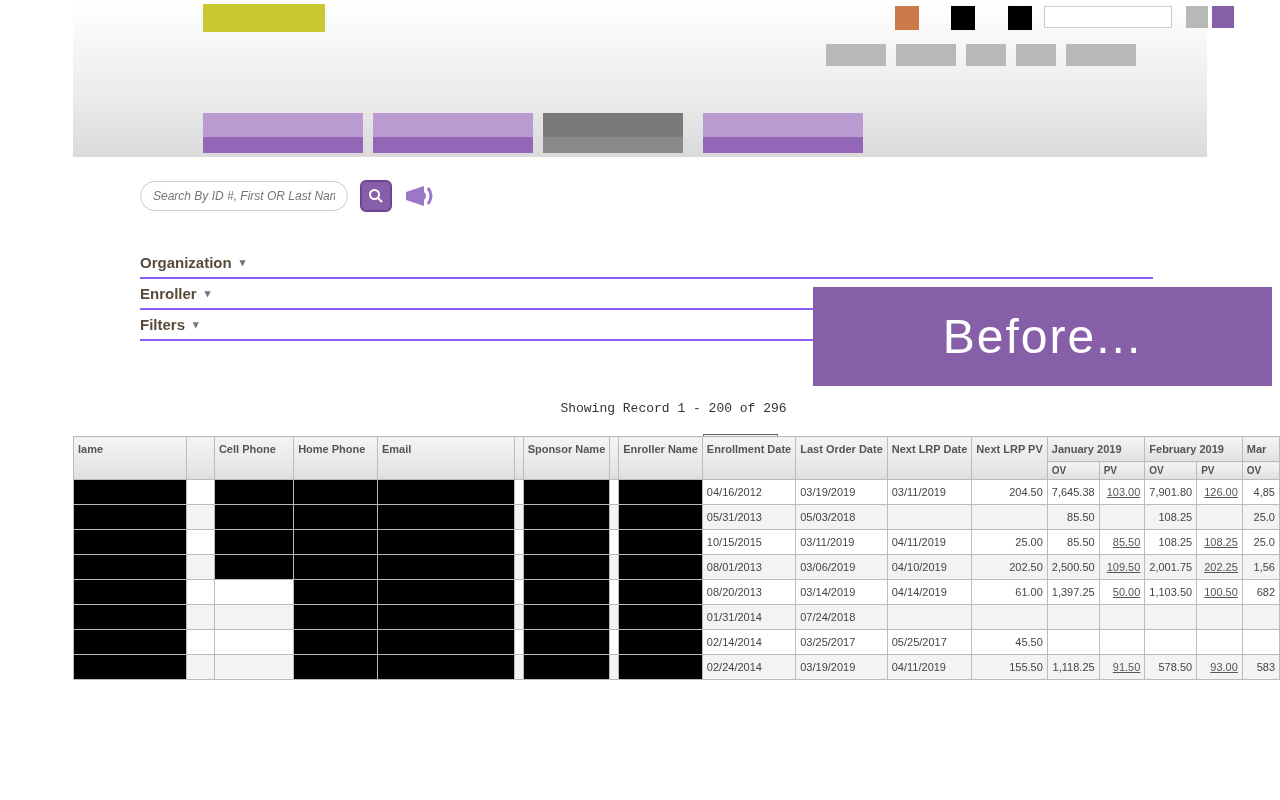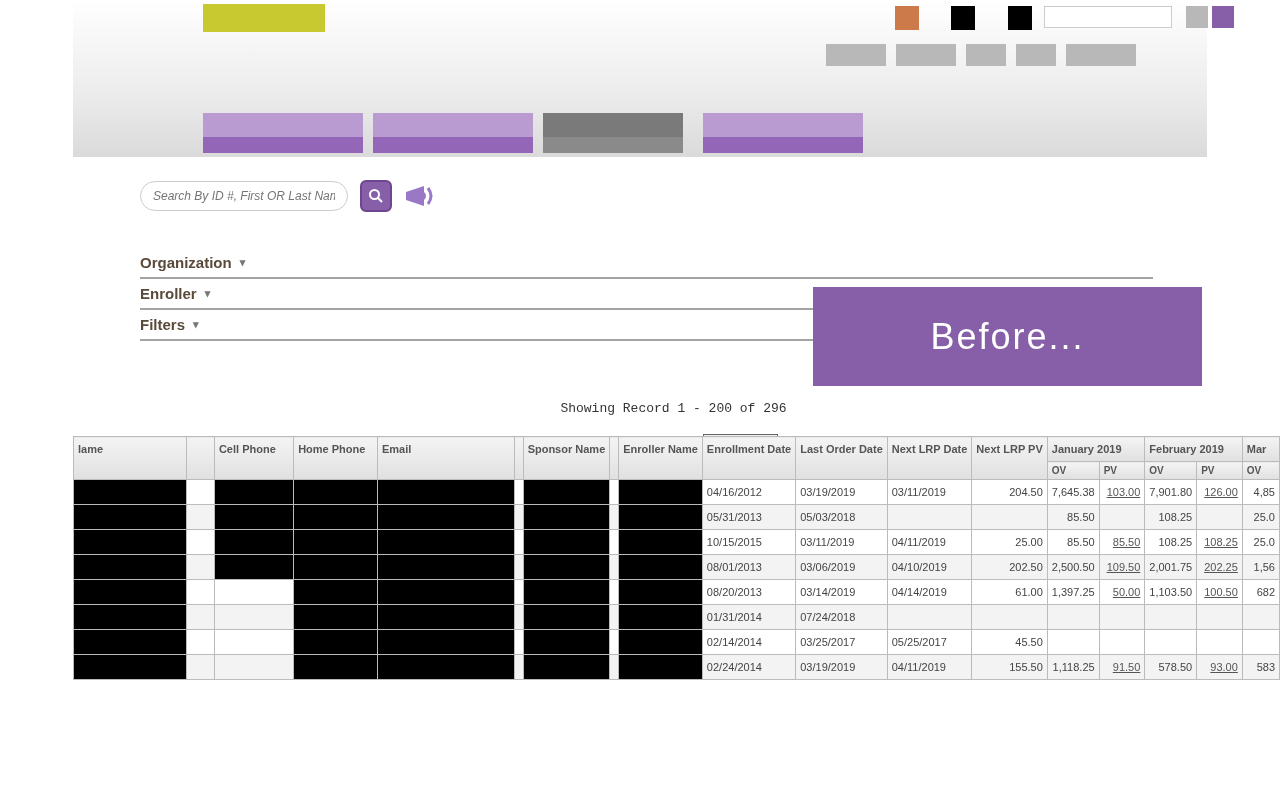--- a/index.html
+++ b/index.html
@@ -31,29 +31,29 @@
   .content { position:absolute; left:140px; right:73px; top:180px; }
   .title-row { display:flex; align-items:center; justify-content:space-between; }
   h1 { font-size:22px; color:#5a5046; font-weight:500; }
   .help-icon { display:inline-block; width:16px;height:16px;border-radius:50%; background:#666; color:#fff; font-size:11px; line-height:16px; text-align:center; margin-left:6px; vertical-align:super;}
   .search-wrap { display:flex; align-items:center; gap:12px; }
   .search-input { width:208px; height:30px; border:1px solid #ccc; border-radius:16px; padding:0 12px; font-size:12px; font-style:italic; color:#888;}
   .search-btn { width:32px;height:32px;border-radius:6px;background:#865fa8;border:2px solid #6e4690; display:flex;align-items:center;justify-content:center;color:#fff;font-size:16px; cursor:pointer;}
   .megaphone { width:34px;height:28px; }
 
   .accordion { margin-top:36px; width:1013px; }
-  .acc-row { border-bottom:2px solid #a3a3a3; padding:6px 0; font-size:15px; color:#5a4a3a; font-weight:600; display:flex; align-items:center; gap:8px; cursor:pointer;}
+  .acc-row { border-bottom:2px solid #8b5cf6; padding:6px 0; font-size:15px; color:#5a4a3a; font-weight:600; display:flex; align-items:center; gap:8px; cursor:pointer;}
   .chev { font-size:11px; color:#777; }
 
   .record-info { text-align:center; margin-top:60px; width:100%; font-size:13px; color:#333;font-family:Liberation Mono, monospace; }
   .recordset-row { text-align:center; margin-top:18px; font-size:13px; }
   select.recset { border:1px solid #666; padding:2px 6px; font-size:13px; margin-left:4px;}
 
   
-  .badge { position:absolute; left:813px; top:287px; width:389px; height:99px; background:#865fa8; color:#fff; font-size:36px; font-weight:300; display:flex; align-items:center; justify-content:center; letter-spacing:2px;}
+  .badge { position:absolute; left:813px; top:287px; width:459px; height:99px; background:#865fa8; color:#fff; font-size:48px; font-weight:300; display:flex; align-items:center; justify-content:center; letter-spacing:2px;}
 
   
   .table-wrap { position:absolute; left:73px; top:436px; right:0; overflow:hidden;}
   table { border-collapse:collapse; table-layout:fixed;}
   th, td { border:1px solid #bbb; font-size:11px; padding:6px 4px; text-align:left; vertical-align:top; overflow:hidden; white-space:nowrap; text-overflow:ellipsis;}
   thead th { background:linear-gradient(#f4f4f4,#e0e0e0); color:#555; font-weight:600; }
   thead tr.sub th { font-size:10px; padding:3px 4px;}
   tbody tr:nth-child(even) td { background:#f3f3f3; }
   td.redact { background:#000 !important; }
   td.num { text-align:right; }

